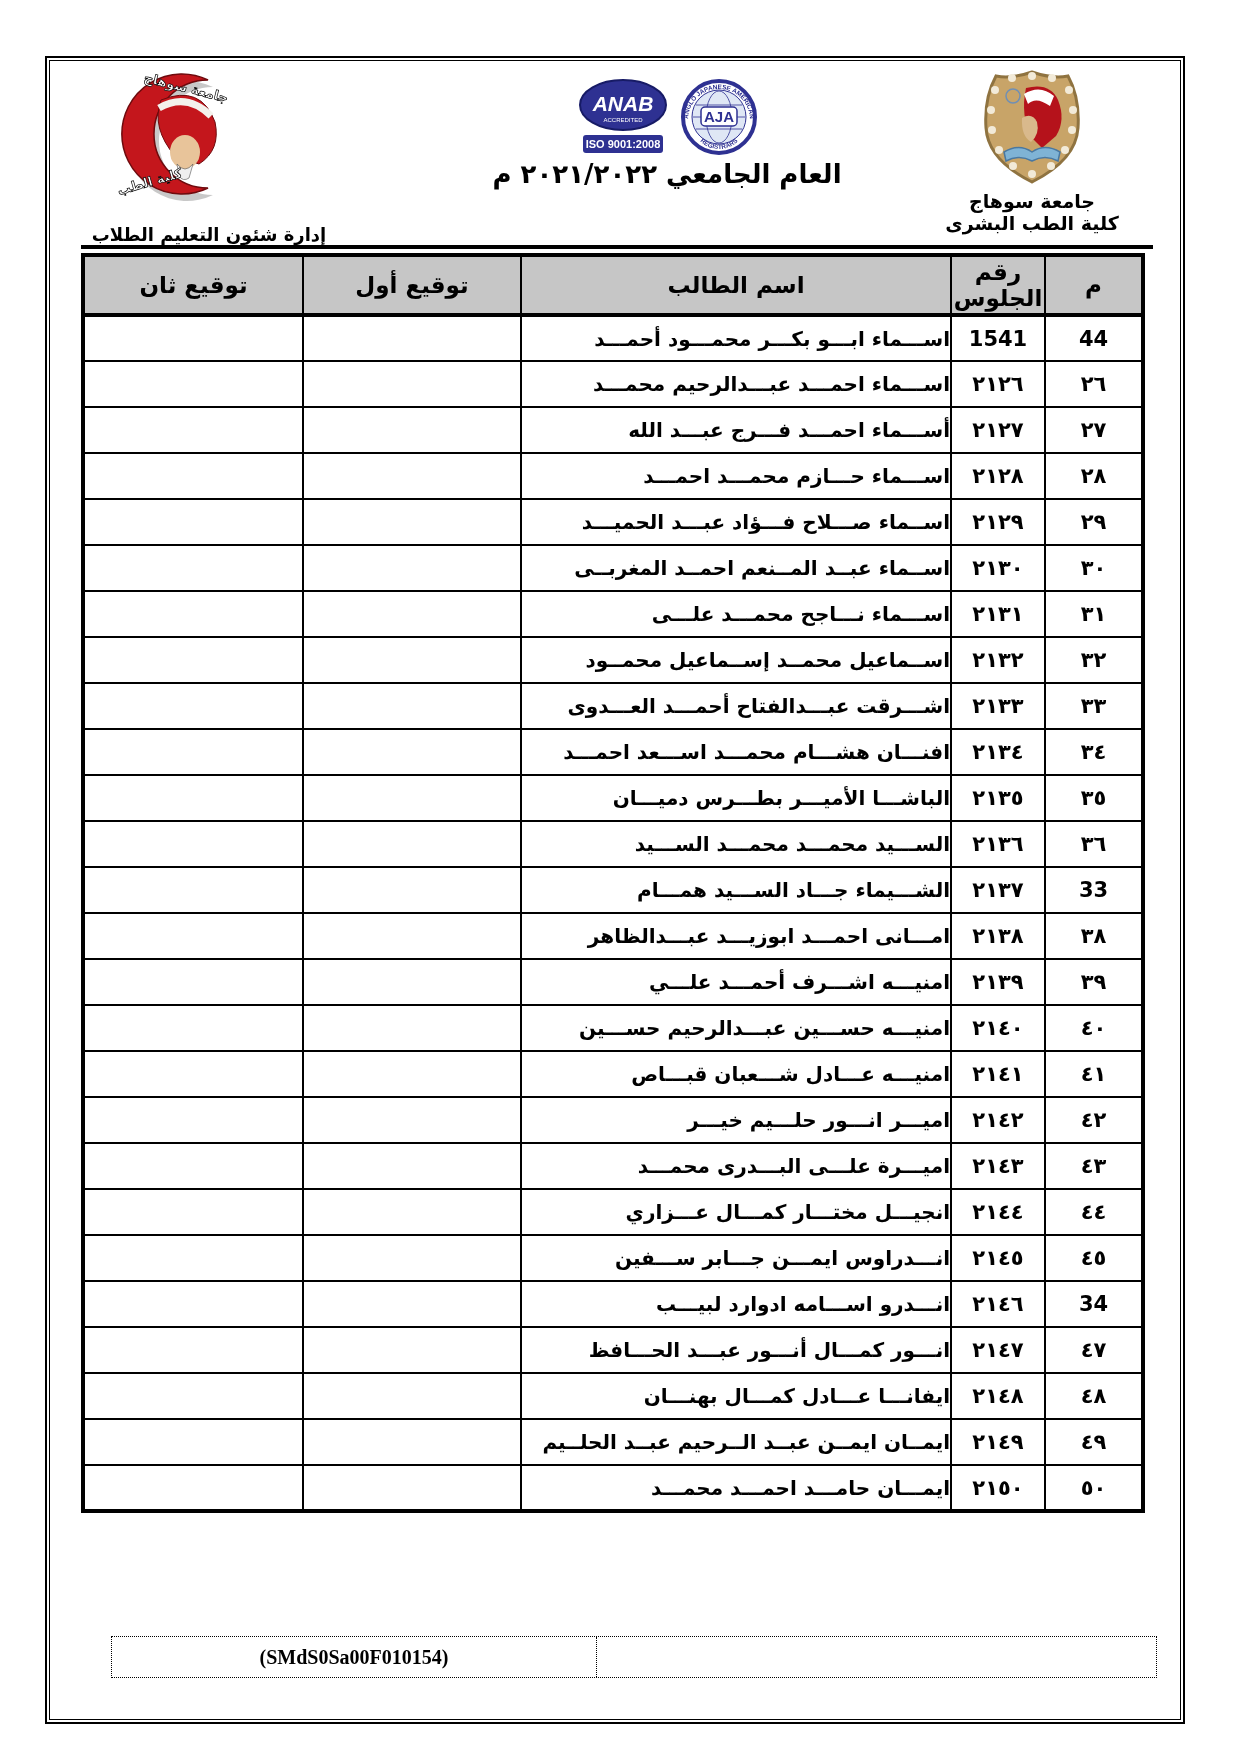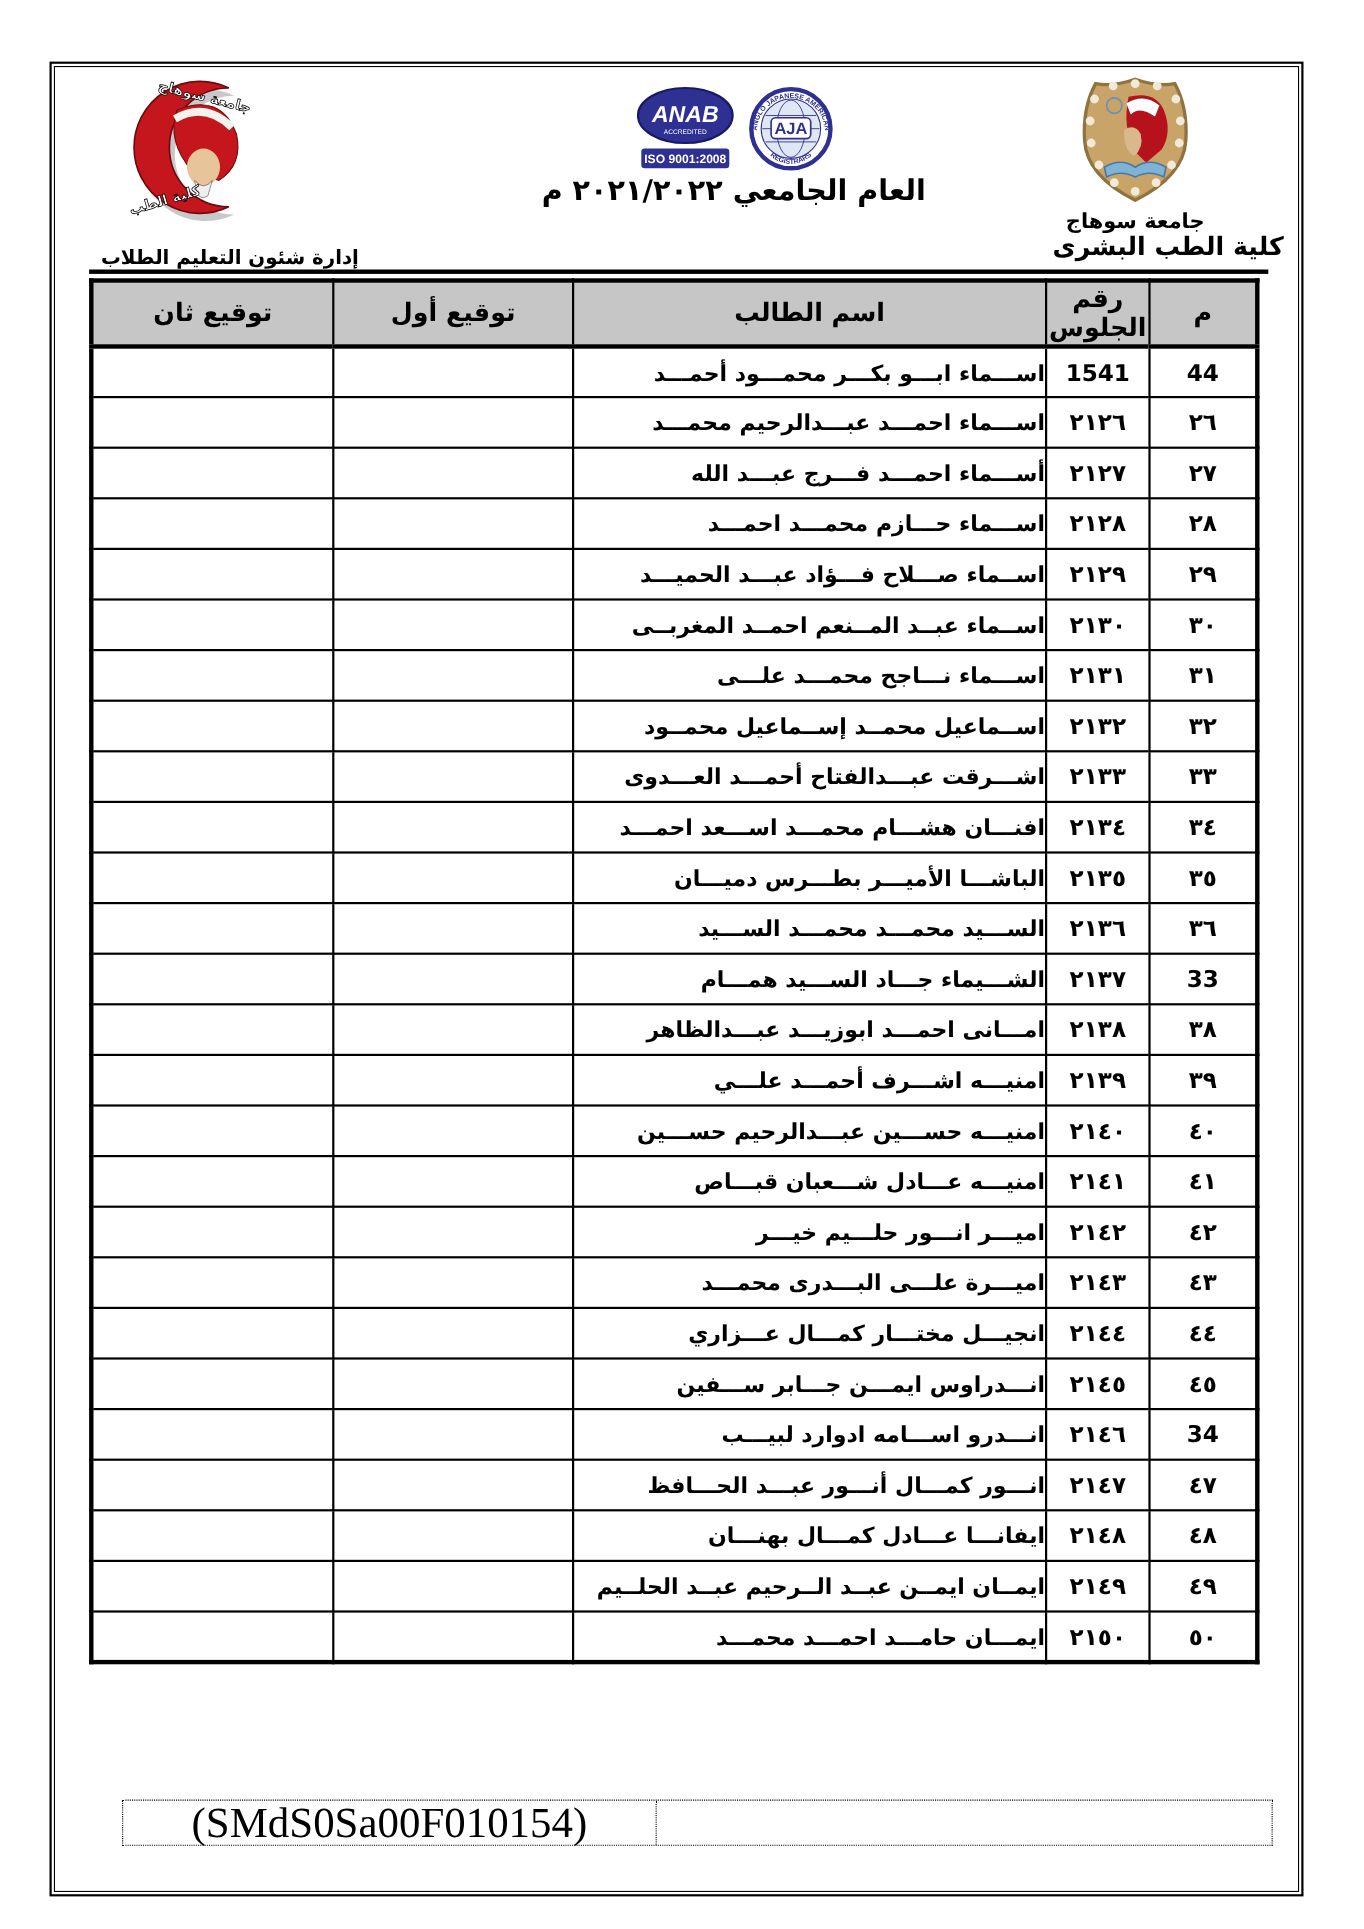--- a/index.html
+++ b/index.html
@@ -21,21 +21,21 @@
     position:absolute;left:28px;top:150px;width:268px;text-align:center;
     font-weight:bold;font-size:18px;direction:rtl;margin-top:16px;
   }
   .center-block{position:absolute;left:350px;top:8px;width:540px;text-align:center;margin-top:12px;}
   .logos-row{display:flex;justify-content:center;align-items:flex-start;gap:10px;height:78px;}
   .class-title{font-weight:bold;font-size:23px;direction:rtl;margin-top:8px;}
   .academic-year{font-weight:bold;font-size:26px;direction:rtl;margin-top:3px;}
   .right-block{position:absolute;left:850px;top:10px;width:270px;text-align:center;}
   .shield-wrap{height:120px;}
   .university-name{font-weight:bold;font-size:19px;direction:rtl;margin-top:2px;}
-  .faculty-name{font-weight:bold;font-size:23px;direction:rtl;text-align:right;}
+  .faculty-name{font-weight:bold;font-size:19px;direction:rtl;}
   .header-rule{position:absolute;left:34px;top:187px;width:1072px;height:4px;background:#000;}
   
   table.students{
     position:absolute;left:34px;top:195px;width:1060px;
     border-collapse:collapse;table-layout:fixed;direction:rtl;
     border:4px solid #000;
   }
   table.students th,table.students td{border:2px solid #000;box-sizing:border-box;}
   table.students thead th{
     background:#c6c6c6;height:60px;font-weight:bold;font-size:23px;
@@ -48,21 +48,21 @@
     white-space:nowrap;overflow:hidden;
   }
   
   .footer-box{
     position:absolute;left:64px;top:1578px;width:1046px;height:42px;
     border:1px dotted #000;display:flex;direction:ltr;box-sizing:border-box;
   }
   .footer-cell-left{
     width:484px;border-right:1px dotted #000;display:flex;
     align-items:center;justify-content:center;
-    font-family:"Liberation Serif",serif;font-weight:normal;font-size:39px;
+    font-family:"Liberation Serif",serif;font-weight:bold;font-size:20px;
   }
   .footer-cell-right{flex:1;}
 </style>
 </head>
 <body>
 
 <div class="frame">
   <div class="frame-inner-line"></div>
 
   <div class="logo-crescent">

